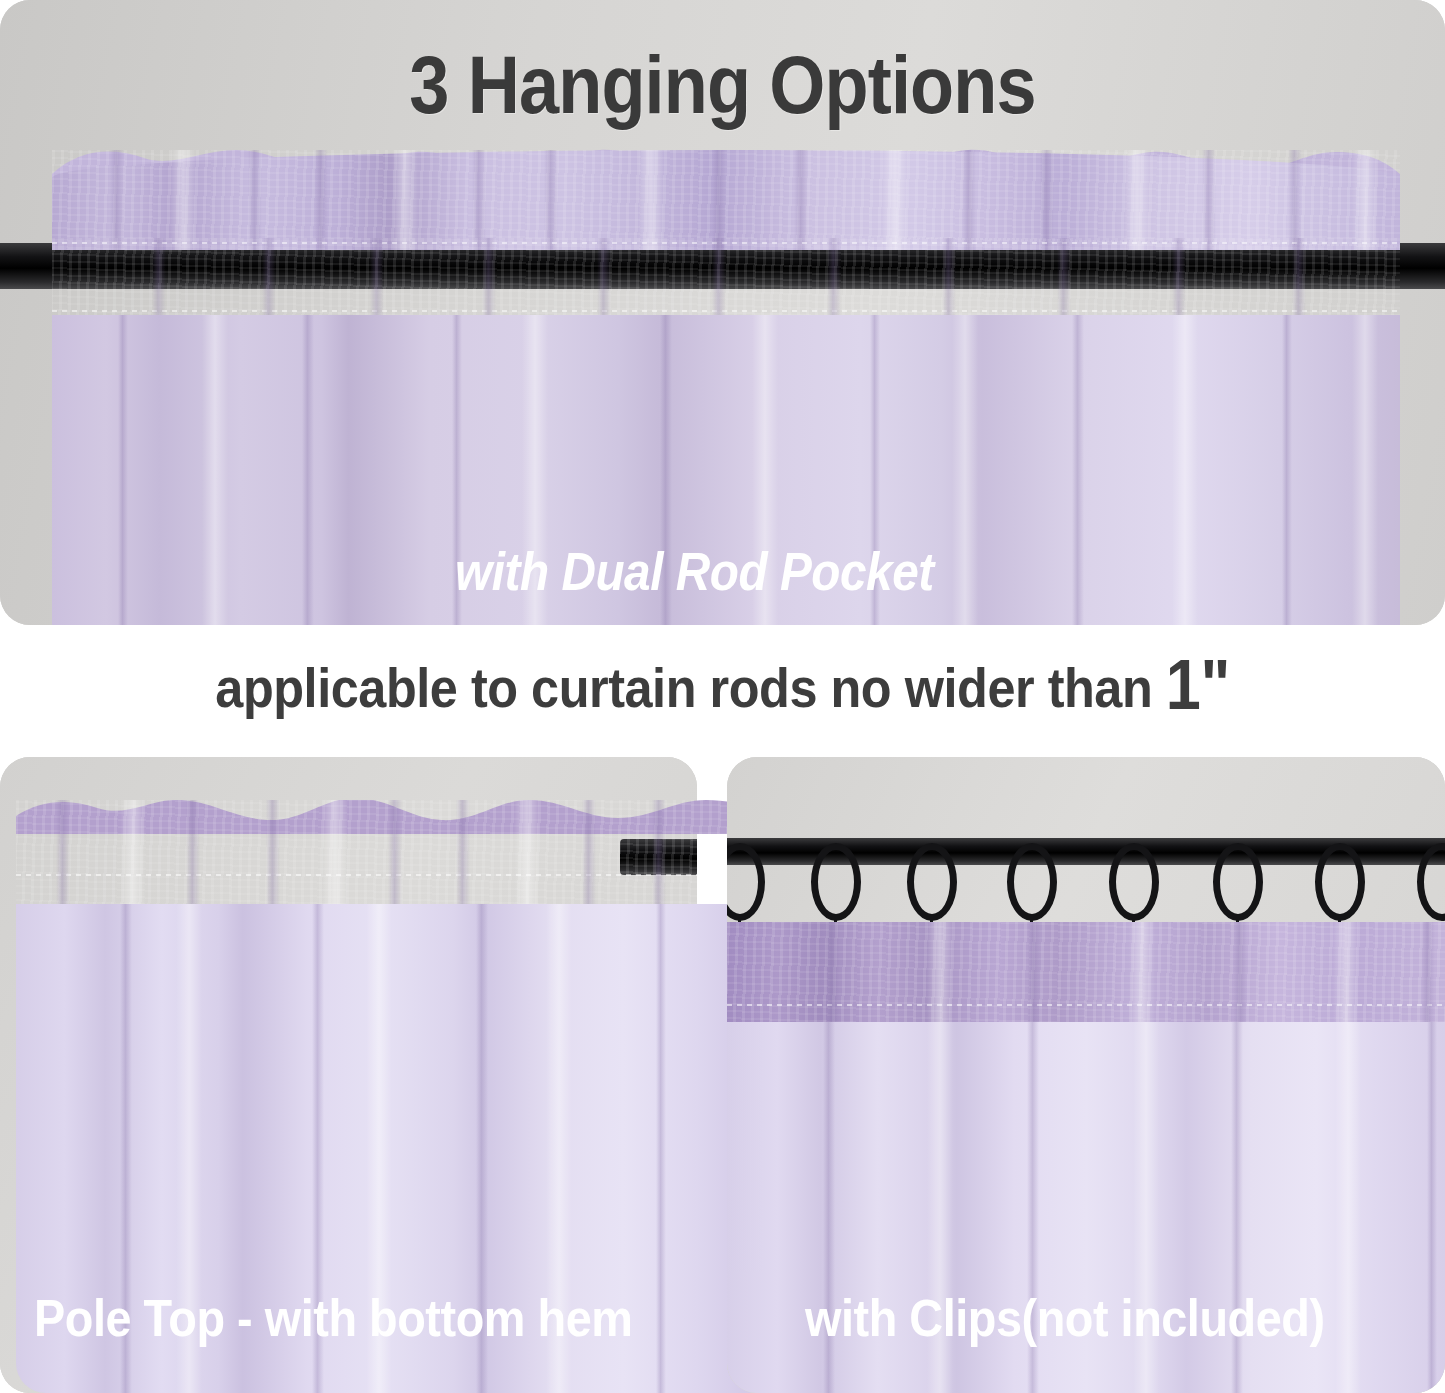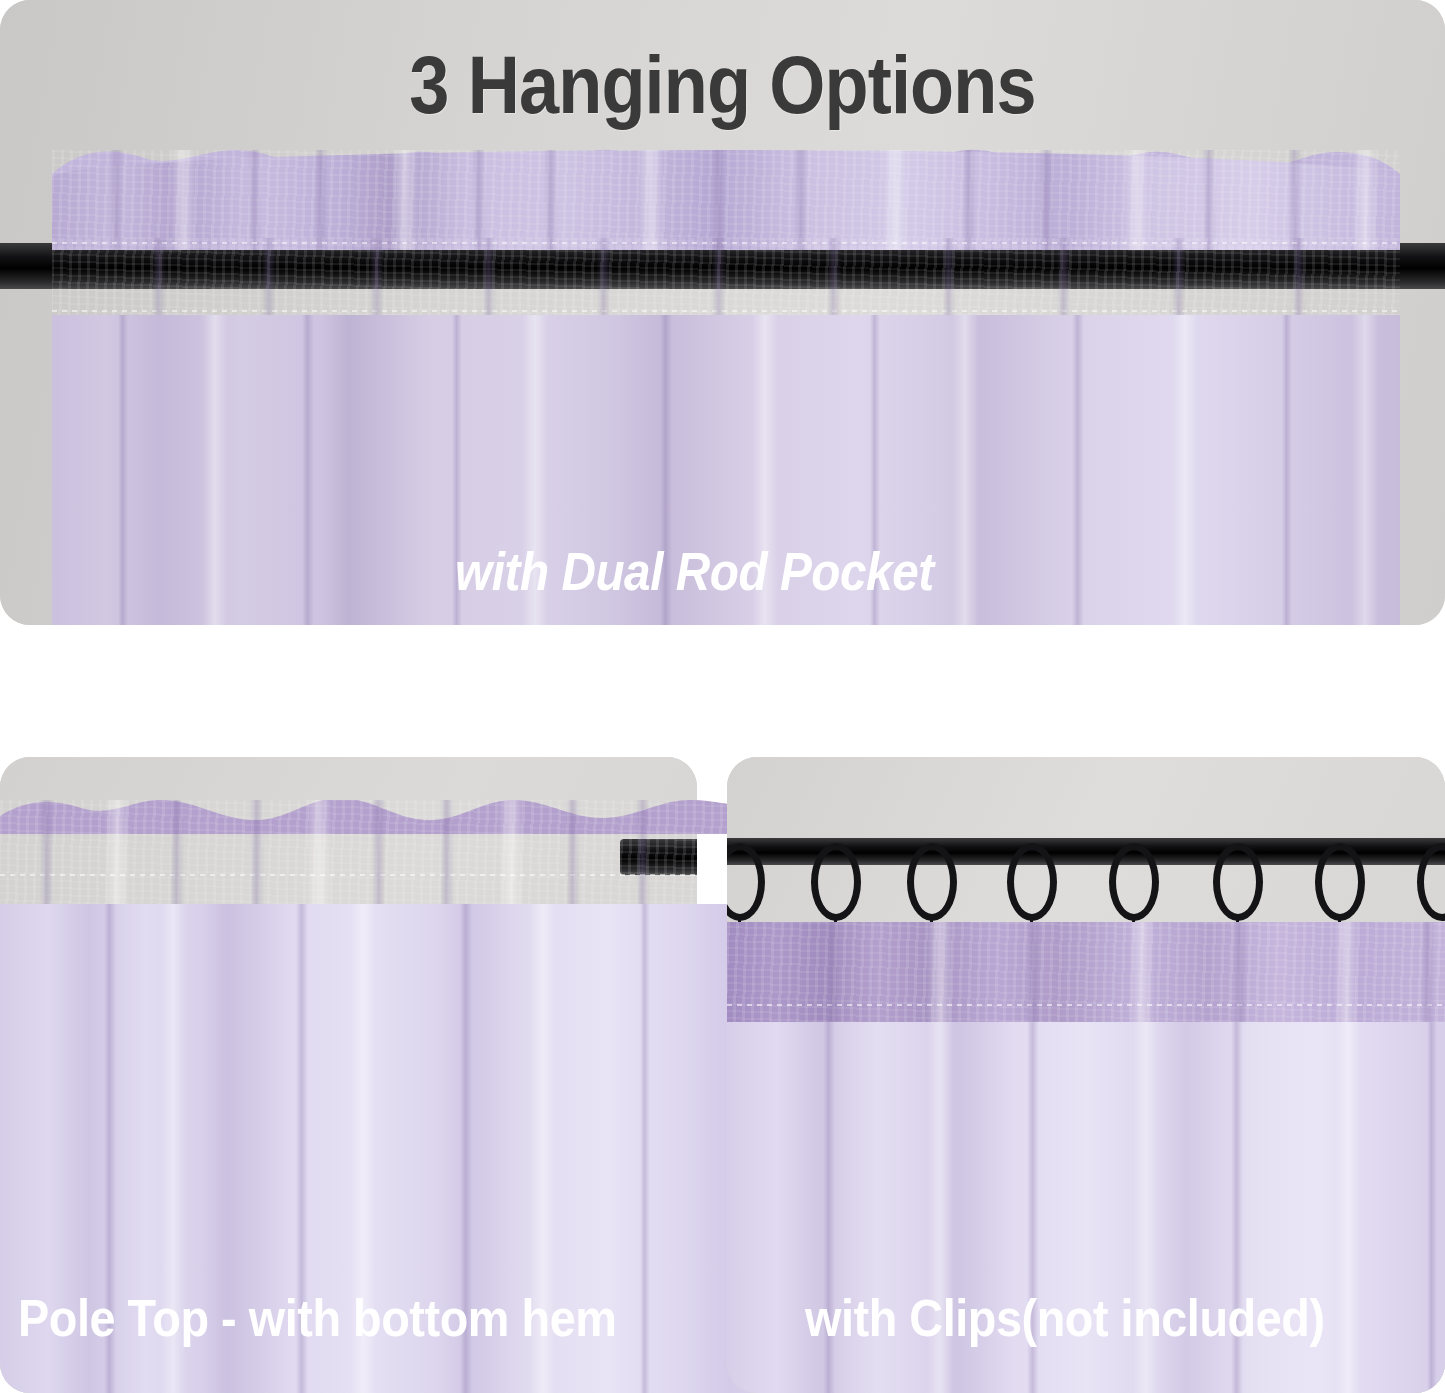--- a/index.html
+++ b/index.html
@@ -175,21 +175,21 @@
     position: absolute;
     left: 0;
     width: 100%;
     height: 2px;
     background: repeating-linear-gradient(90deg, rgba(255,255,255,.55) 0 5px, rgba(255,255,255,0) 5px 10px);
   }
 
   
   .curtain-bl {
     position: absolute;
-    left: 0px;
+    left: 16px;
     top: 800px;
     width: 810px;
     height: 593px;
   }
   .curtain-bl .bl-head {
     position: absolute;
     left: 0; top: 0;
     width: 100%; height: 108px;
     background:
       linear-gradient(90deg,
@@ -418,20 +418,25 @@
           <div class="pleat hl" style="left:1300px;"></div>
         </div>
       </div>
     </div>
 
     <div class="caption-white" id="cap-dual">with Dual Rod Pocket</div>
   </div>
 
   <div class="title">3 Hanging Options</div>
 
+  <div class="mid-note">
+    <span class="inner">
+      <span>applicable to curtain rods no wider than </span><span class="big">1"</span>
+    </span>
+  </div>
 
   <div class="panel" id="panel-bottom-left">
     <div class="wall wall-b"></div>
 
     <div class="rod" style="left:620px; top:82px; width:100px; height:36px; border-radius:4px;"></div>
   </div>
 
   <div class="curtain-bl" style="clip-path: inset(0 0 0 0 round 0 0 30px 30px);">
     <svg class="ruffle-wave" viewBox="0 0 697 42" preserveAspectRatio="none" style="top:-8px;">
       <path d="M0,24 C20,8 46,6 70,16 C96,26 116,6 142,8 C170,10 188,26 216,28

